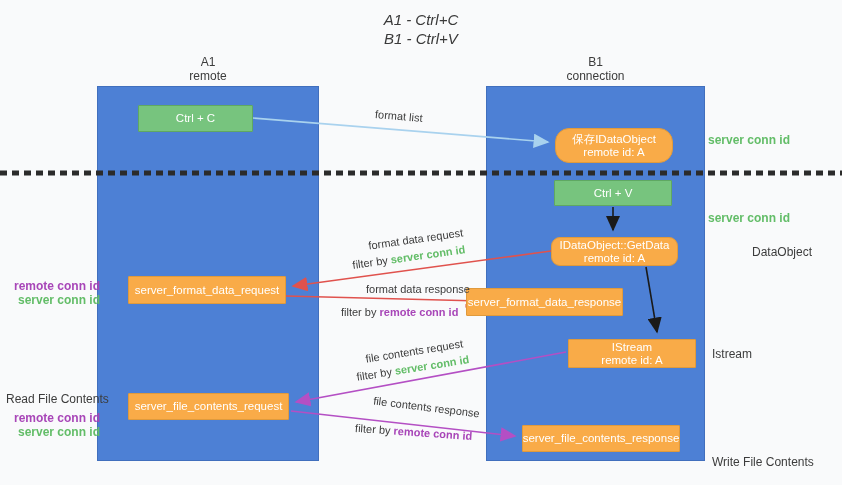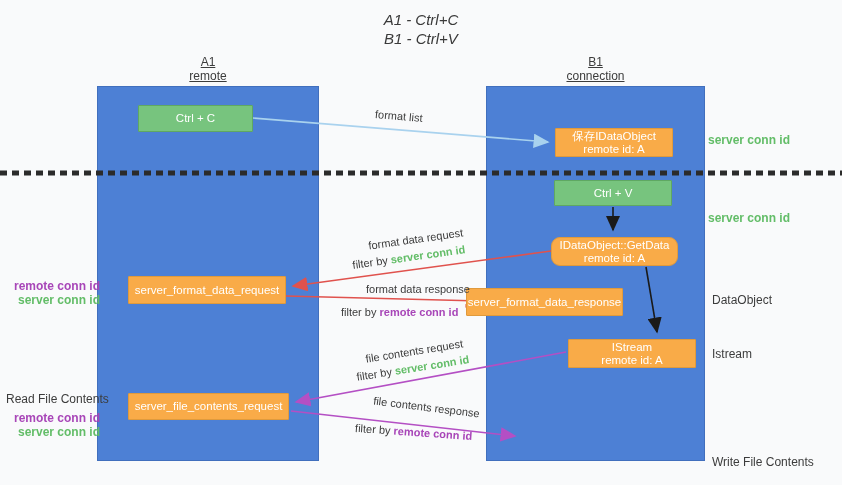--- a/index.html
+++ b/index.html
@@ -10,21 +10,21 @@
     background:#f9fafb; overflow:hidden;
     color:#3c3c3c;
   }
   .lane {
     position:absolute; top:86px; height:375px;
     background:#4d80d5; border:1px solid rgba(30,60,120,0.25);
     z-index:1;
   }
   .lane-header {
     position:absolute; top:55px; text-align:center;
-    font-size:12px; line-height:14px; color:#3c3c3c; z-index:4;text-decoration:underline;
+    font-size:12px; line-height:14px; color:#3c3c3c; z-index:4;
   }
   .title {
     position:absolute; top:10px; left:0; width:100%;
     text-align:center; font-size:15px; line-height:19px; color:#3a3a3a;
     z-index:4;
     font-style:italic;
   }
   svg.overlay { position:absolute; left:0; top:0; z-index:2; }
   .node {
     position:absolute; z-index:3;
@@ -96,21 +96,21 @@
 
     <line x1="566" y1="352" x2="296" y2="402" stroke="#b44fc4" stroke-width="1.6" marker-end="url(#m-purple)"></line>
 
     <line x1="291" y1="411" x2="515" y2="436" stroke="#b44fc4" stroke-width="1.6" marker-end="url(#m-purple)"></line>
   </svg>
 
   <div class="node green" style="left:138px; top:105px; width:115px; height:27px;">
     <div>Ctrl + C</div>
   </div>
 
-  <div class="node orange" style="left:555px; top:128px; width:118px; height:29px;">
+  <div class="node orange" style="left:555px; top:128px; width:118px; height:35px;border-radius:14px;">
     <div>保存IDataObject</div>
     <div>remote id: A</div>
   </div>
 
   <div class="node green" style="left:554px; top:180px; width:118px; height:26px;">
     <div>Ctrl + V</div>
   </div>
 
   <div class="node orange" style="left:551px; top:237px; width:127px; height:29px;border-radius:9px;">
     <div>IDataObject::GetData</div>
@@ -127,20 +127,23 @@
 
   <div class="node orange" style="left:568px; top:339px; width:128px; height:29px;">
     <div>IStream</div>
     <div>remote id: A</div>
   </div>
 
   <div class="node orange" style="left:128px; top:393px; width:161px; height:27px;">
     <div>server_file_contents_request</div>
   </div>
 
+  <div class="node orange" style="left:522px; top:425px; width:158px; height:27px;">
+    <div>server_file_contents_response</div>
+  </div>
 
   <div class="lbl center" style="left:375px; top:110px; transform:rotate(5deg);">format list</div>
 
   <div class="lbl center" style="left:368px; top:233px; transform:rotate(-8deg);">format data request</div>
   <div class="lbl center" style="left:352px; top:251px; transform:rotate(-8deg);">
     <span>filter by</span>
     <span class="green-t">server conn id</span>
   </div>
 
   <div class="lbl" style="left:366px; top:283px;">format data response</div>
@@ -156,21 +159,21 @@
   </div>
 
   <div class="lbl center" style="left:373px; top:401px; transform:rotate(7deg);">file contents response</div>
   <div class="lbl center" style="left:355px; top:426px; transform:rotate(4deg);">
     <span>filter by</span>
     <span class="purple-t">remote conn id</span>
   </div>
 
   <div class="lbl side-bold green-t" style="left:708px; top:133px;">server conn id</div>
   <div class="lbl side-bold green-t" style="left:708px; top:211px;">server conn id</div>
-  <div class="lbl side-plain" style="left:712px; top:245px;margin-top:48px;">DataObject</div>
+  <div class="lbl side-plain" style="left:752px; top:245px;">DataObject</div>
   <div class="lbl side-plain" style="left:712px; top:347px;">Istream</div>
   <div class="lbl side-plain" style="left:712px; top:431px;margin-top:24px;">Write File Contents</div>
 
   <div class="lbl side-bold purple-t ralign" style="left:0px; top:279px; width:100px;">remote conn id</div>
   <div class="lbl side-bold green-t ralign" style="left:0px; top:293px; width:100px;">server conn id</div>
 
   <div class="lbl side-plain" style="left:6px; top:392px;">Read File Contents</div>
   <div class="lbl side-bold purple-t ralign" style="left:0px; top:411px; width:100px;">remote conn id</div>
   <div class="lbl side-bold green-t ralign" style="left:0px; top:425px; width:100px;">server conn id</div>
 

